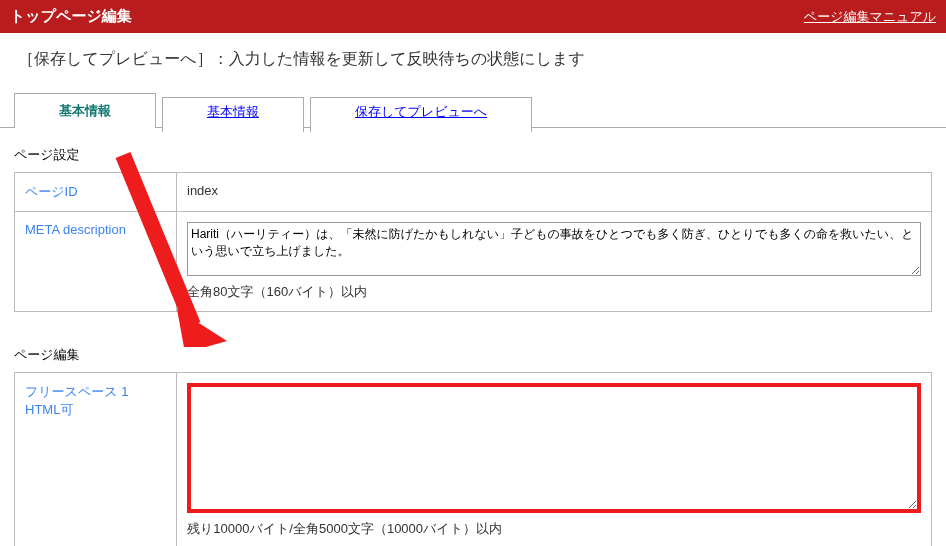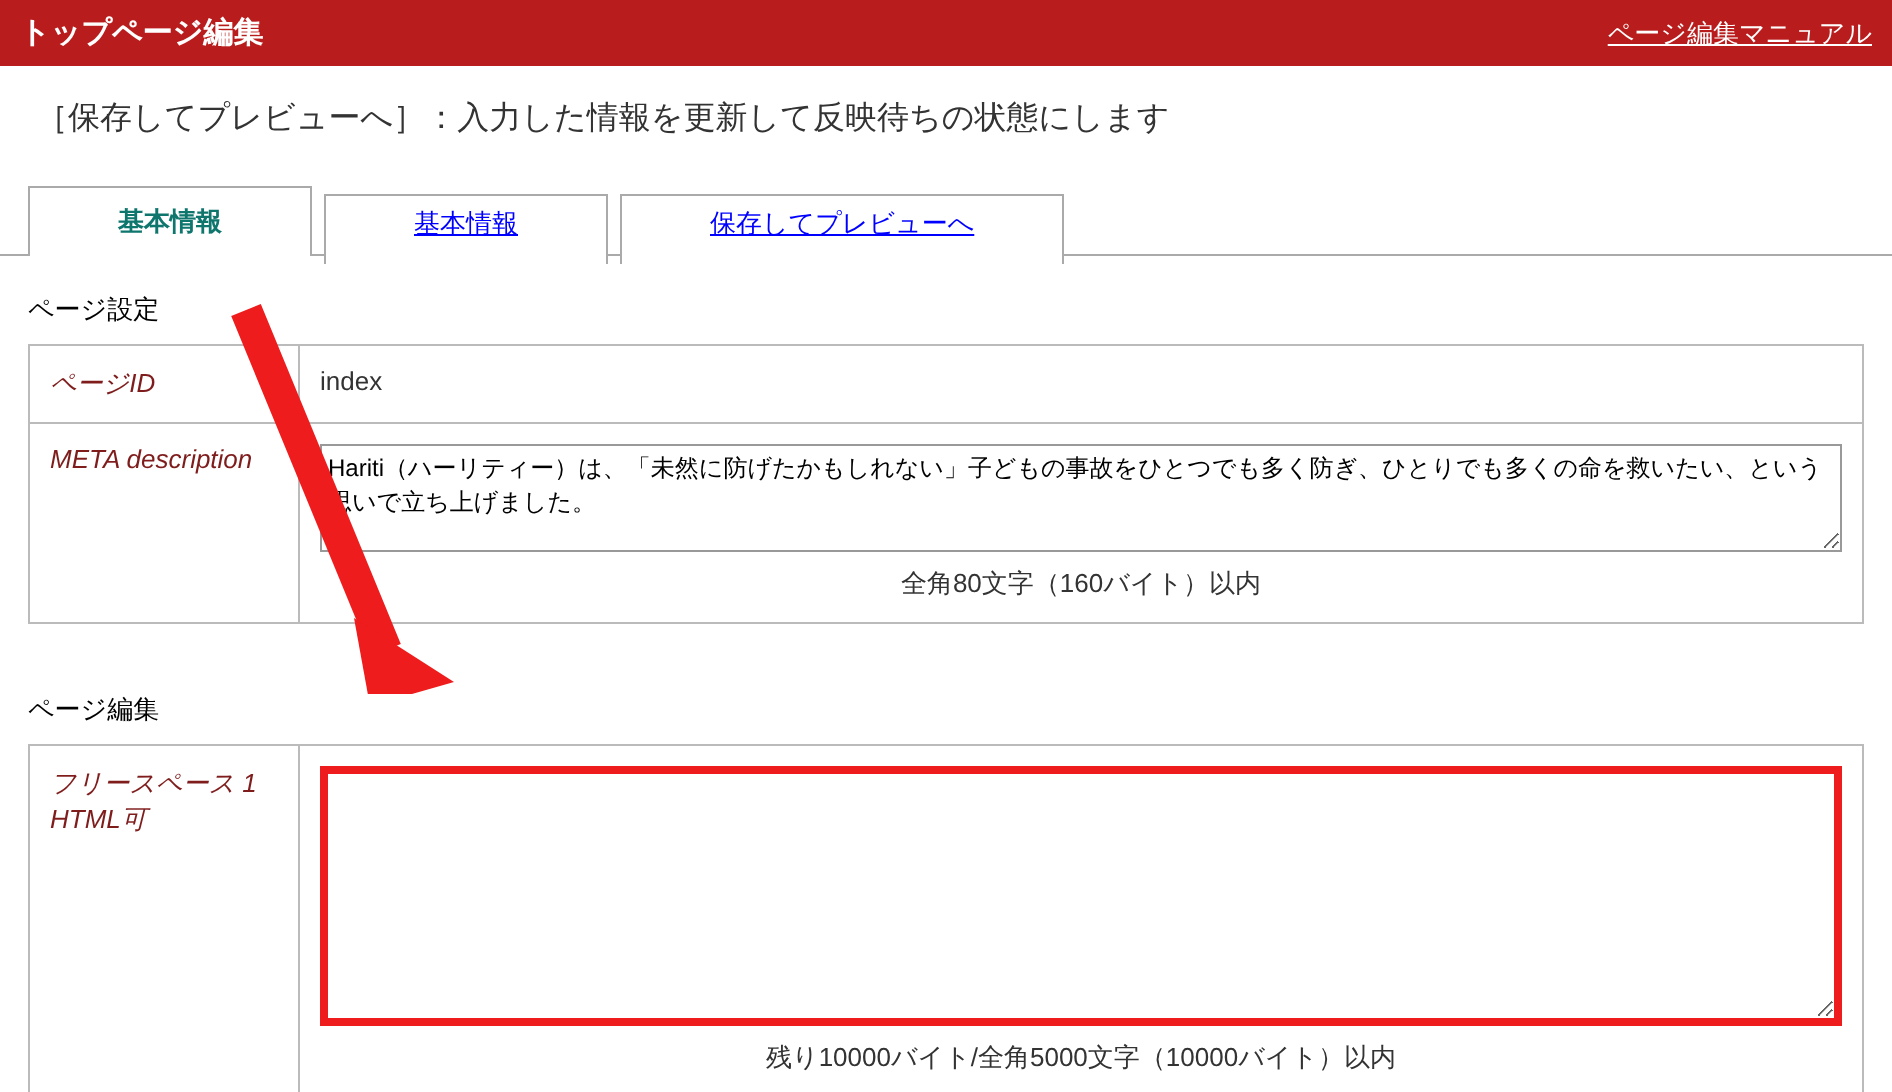--- a/index.html
+++ b/index.html
@@ -78,38 +78,37 @@
       border-collapse: collapse;
       border: 1px solid #bbb;
     }
     .settings-table td {
       border: 1px solid #bbb;
       padding: 10px;
       vertical-align: top;
       font-size: 13px;
     }
     .settings-table td.label-cell {
-      width: 135px;
-      color: #7f1d1d;
-      font-style: italic;
+      width: 162px;
+      color: #3b82f6;
     }
     .settings-table td.value-cell {
       color: #333;
     }
     textarea.meta-desc {
       width: 100%;
       height: 54px;
       border: 1px solid #999;
       padding: 3px;
       font-size: 12px;
       font-family: inherit;
       resize: both;
     }
     .char-limit {
-      text-align: center;
+      text-align: left;
       font-size: 13px;
       color: #333;
       margin-top: 4px;
     }
     .edit-section {
       margin-top: 34px;
     }
     .freespace-textarea {
       width: 100%;
       height: 130px;

